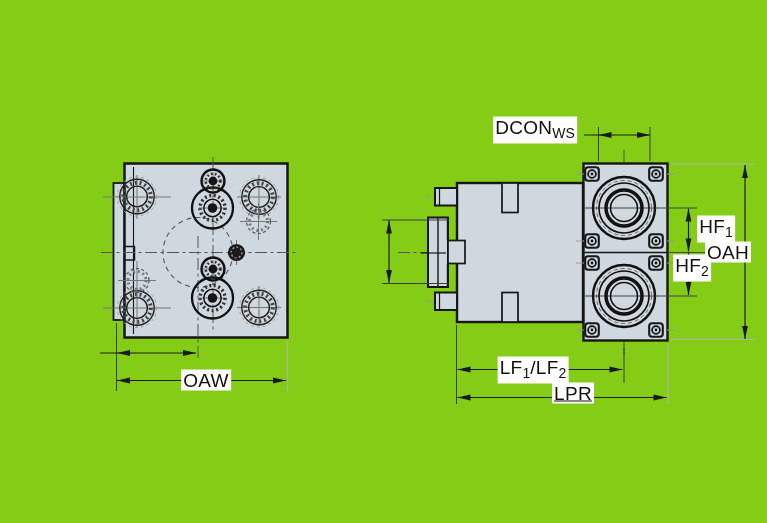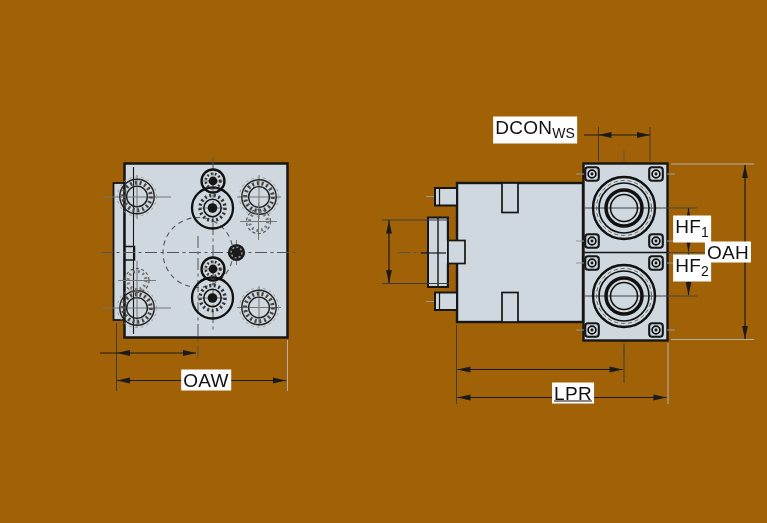--- a/index.html
+++ b/index.html
@@ -1,16 +1,16 @@
 <!DOCTYPE html>
 <html><head>
 <meta charset="utf-8">
 <style>
   html,body{margin:0;padding:0;background:#ffffff;}
-  #stage{position:relative;width:767px;height:523px;background:#a16207;overflow:hidden;
+  #stage{position:relative;width:767px;height:523px;background:#84cc16;overflow:hidden;
          font-family:"Liberation Sans",sans-serif;}
   #stage svg{position:absolute;left:0;top:0;}
   .lbl{position:absolute;transform:translate(-50%,-50%);background:#ffffff;
        color:#111;font-size:19px;letter-spacing:.3px;white-space:nowrap;
        padding:0 2px;line-height:21px;}
   .lbl .sub{font-size:14px;vertical-align:-4px;letter-spacing:0;}
   
   .part{fill:#cfd8de;stroke:#161616;}
   .ln{stroke:#161616;fill:none;}
   .dim{stroke:#1a1a1a;stroke-width:1.2;fill:none;}
@@ -283,24 +283,27 @@
     <polygon class="arr" points="745,339 742.1,326 747.9,326"></polygon>
   </g>
 </svg>
 
 <div class="lbl" style="left:535px;top:130px;">
   <span>DCON</span><span class="sub">WS</span>
 </div>
 <div class="lbl" style="left:198px;top:380px;margin-left:8px;">
   <span>OAW</span>
 </div>
+<div class="lbl" style="left:533px;top:370px;">
+  <span>LF</span><span class="sub">1</span><span>/LF</span><span class="sub">2</span>
+</div>
 <div class="lbl" style="left:573px;top:393px;text-decoration:underline;">
   <span>LPR</span>
 </div>
-<div class="lbl" style="left:692px;top:229px;text-align:center;">
+<div class="lbl" style="left:716px;top:229px;text-align:center;">
   <span>HF</span><span class="sub">1</span>
 </div>
 <div class="lbl" style="left:692px;top:268px;">
   <span>HF</span><span class="sub">2</span>
 </div>
 <div class="lbl" style="left:728px;top:252px;">
   <span>OAH</span>
 </div>
 
 </div>

